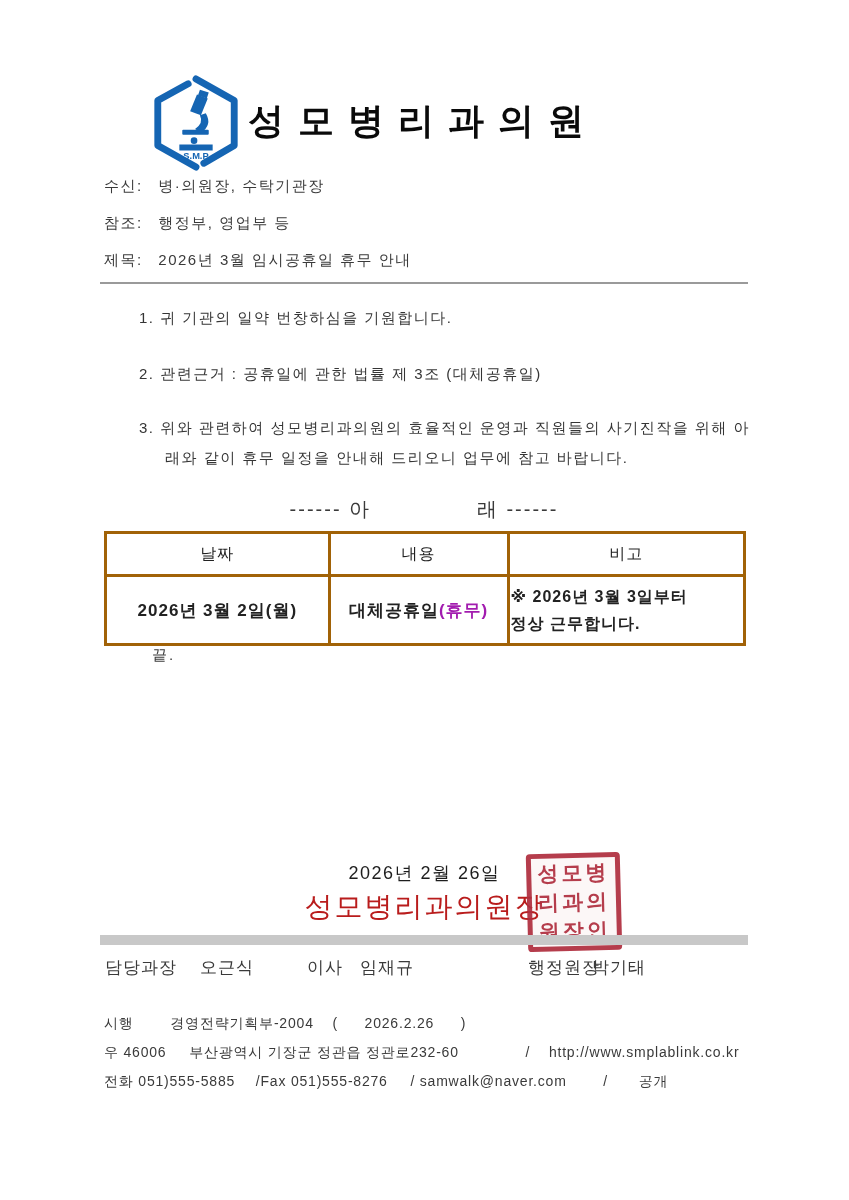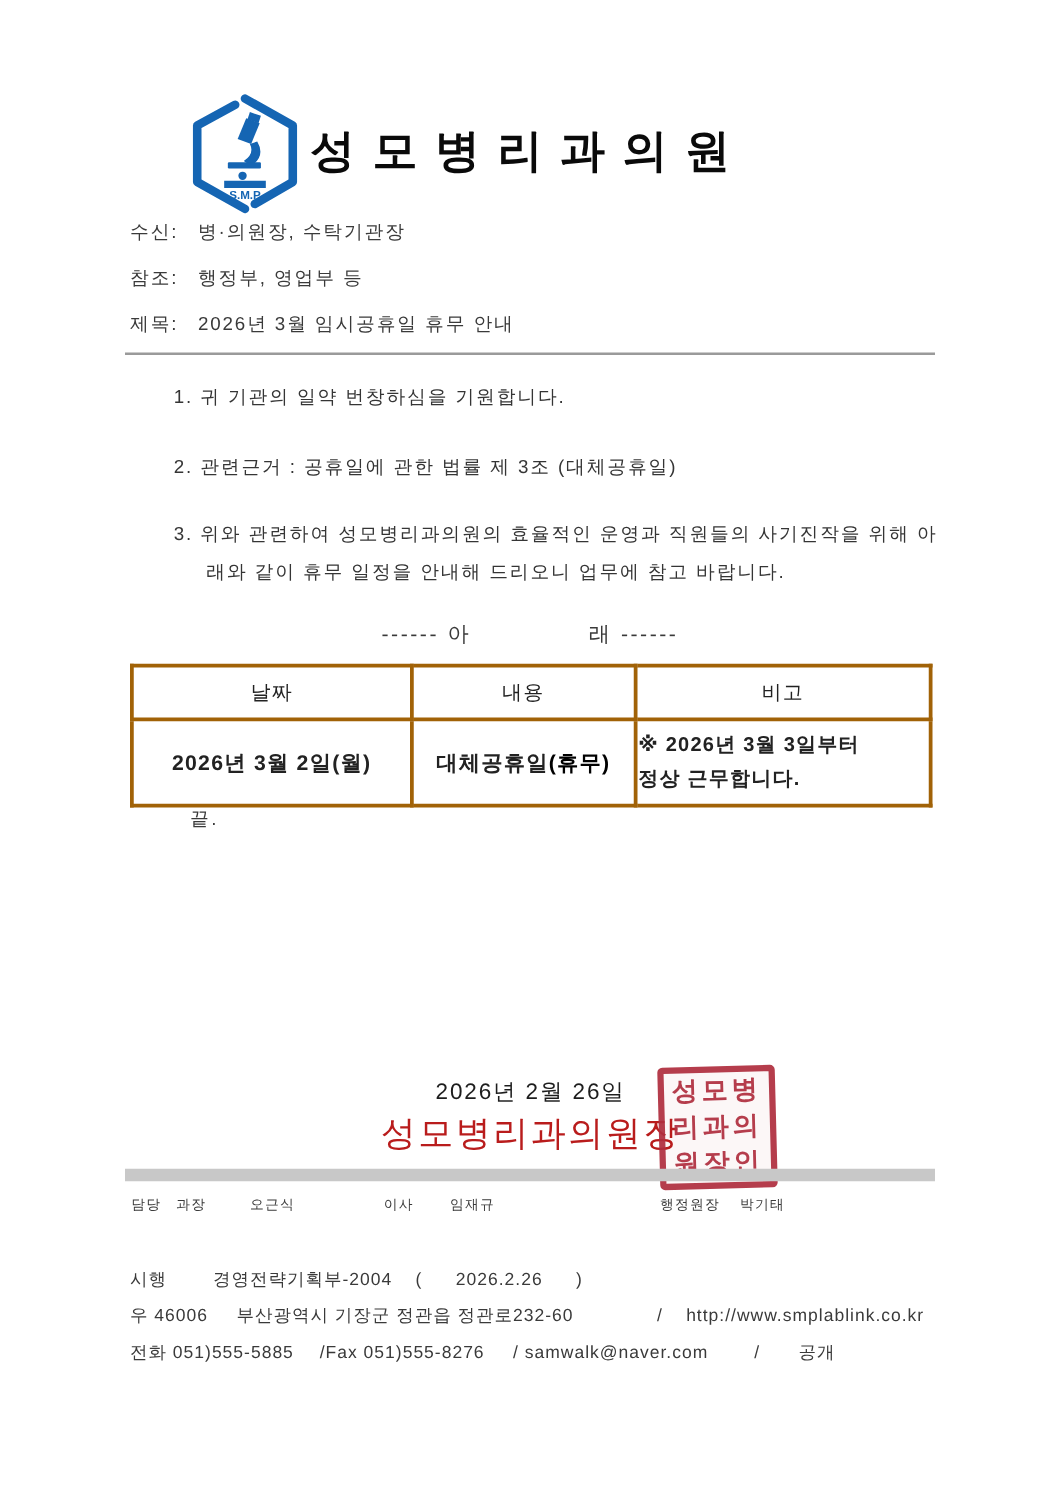--- a/index.html
+++ b/index.html
@@ -17,56 +17,56 @@
   .meta{position:absolute;left:104px;top:176px;font-size:15px;letter-spacing:1.5px;color:#3a3a3a;}
   .meta-line{height:37px;line-height:20px;white-space:nowrap;}
   .meta-label{margin-right:10px;}
   .title-rule{position:absolute;left:100px;top:282px;width:648px;height:2px;background:#9a9a9a;}
   
   .body-text{position:absolute;left:139px;top:303px;width:612px;font-size:15px;letter-spacing:1.5px;color:#353535;}
   .para{margin:0 0 26px 0;line-height:30px;padding-left:26px;text-indent:-26px;}
   .para.p2{margin-bottom:24px;}
   .below-divider{
     position:absolute;left:100px;top:496px;width:648px;text-align:center;
-    font-size:17px;letter-spacing:2px;white-space:pre;color:#3a3a3a;
+    font-size:20px;letter-spacing:2px;white-space:pre;color:#3a3a3a;
   }
   
   .holiday-table{
     position:absolute;left:104px;top:531px;width:642px;border-collapse:collapse;
     font-size:16px;color:#222;
   }
   .holiday-table th,.holiday-table td{border:3px solid #a16207;text-align:center;letter-spacing:1px;}
   .holiday-table{border:2px solid #1e1e1e;}
   .holiday-table th{height:38px;font-weight:normal;font-size:16px;}
   .holiday-table td{height:64px;font-weight:bold;font-size:17px;}
   .col-date{width:35%;}
   .col-content{width:28%;}
   .col-note{width:37%;}
   .note-cell{text-align:left !important;line-height:27px;font-size:16px !important;}
-  .red-text{color:#000000;}
+  .red-text{color:#a21caf;}
   .end-mark{position:absolute;left:152px;top:646px;font-size:15px;letter-spacing:2px;color:#3a3a3a;}
   
   .sign-date{
     position:absolute;left:0;top:861px;width:849px;text-align:center;
     font-size:18px;letter-spacing:1.5px;color:#1d1d1d;
   }
   .signer{
     position:absolute;left:0;top:888px;width:849px;text-align:center;
     font-size:28px;letter-spacing:2px;font-weight:500;color:#b91c1c;
   }
   .stamp{
     position:absolute;left:527px;top:853px;width:84px;height:88px;
     border:5px solid #b02f3f;border-radius:4px;transform:rotate(-1.5deg);
     display:flex;flex-direction:column;justify-content:space-around;align-items:center;
     color:#b02f3f;font-weight:bold;opacity:0.93;background:rgba(176,47,63,0.04);
   }
   .stamp-row{font-size:21px;letter-spacing:3px;line-height:24px;white-space:nowrap;}
   
   .gray-bar{position:absolute;left:100px;top:935px;width:648px;height:10px;background:#c8c8c8;}
-  .staff-row{position:absolute;left:0;top:956px;width:716px;height:20px;font-size:11px;color:#3a3a3a;letter-spacing:1px;}
+  .staff-row{position:absolute;left:0;top:956px;width:716px;height:20px;font-size:17px;color:#3a3a3a;letter-spacing:1px;}
   .staff-row span{position:absolute;white-space:nowrap;}
   .st0{left:105px;} .st1{left:141px;} .st2{left:200px;} .st3{left:307px;font-family:Liberation Mono, monospace;}
   .st4{left:360px;} .st5{left:528px;} .st6{left:592px;}
   .footer-lines{position:absolute;left:104px;top:1014px;font-size:14px;color:#3a3a3a;letter-spacing:0.8px;}
   .footer-line{height:29px;line-height:18px;white-space:nowrap;}
   .footer-line span{display:inline-block;}
   .fl-exec .f-label{margin-right:32px;}
   .fl-exec .f-doc{margin-right:14px;}
   .fl-exec .f-po{margin-right:22px;}
   .fl-exec .f-date{margin-right:22px;}

